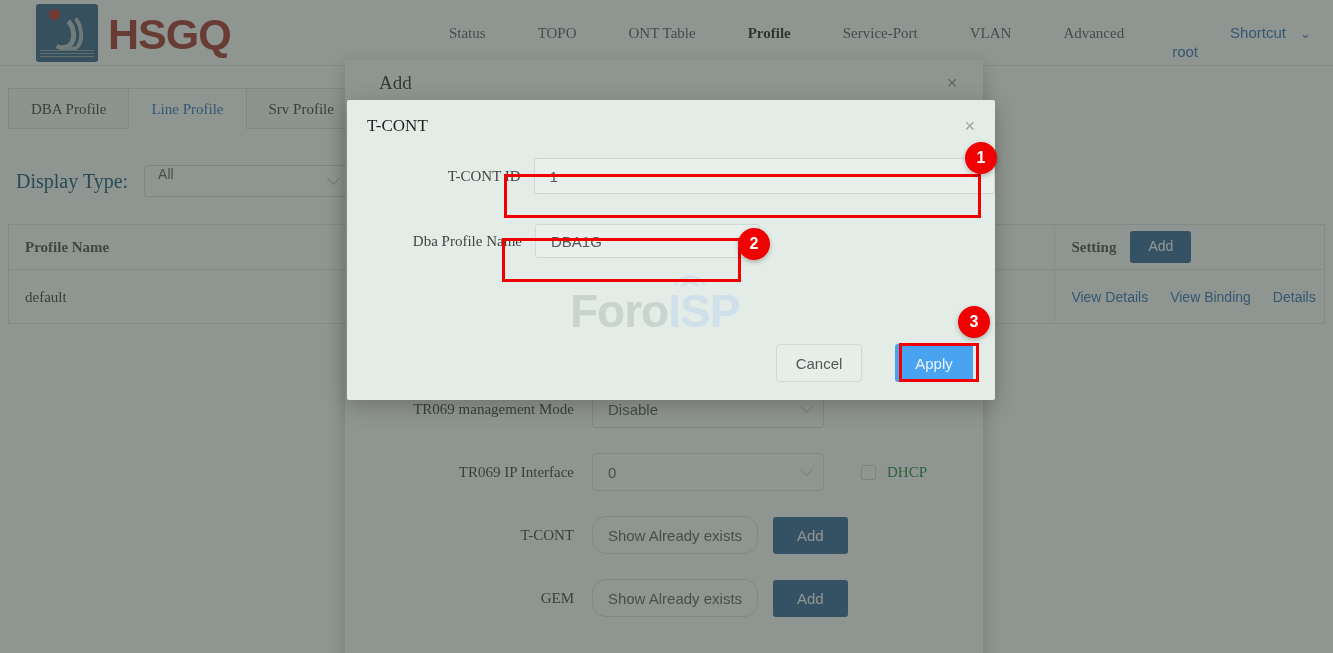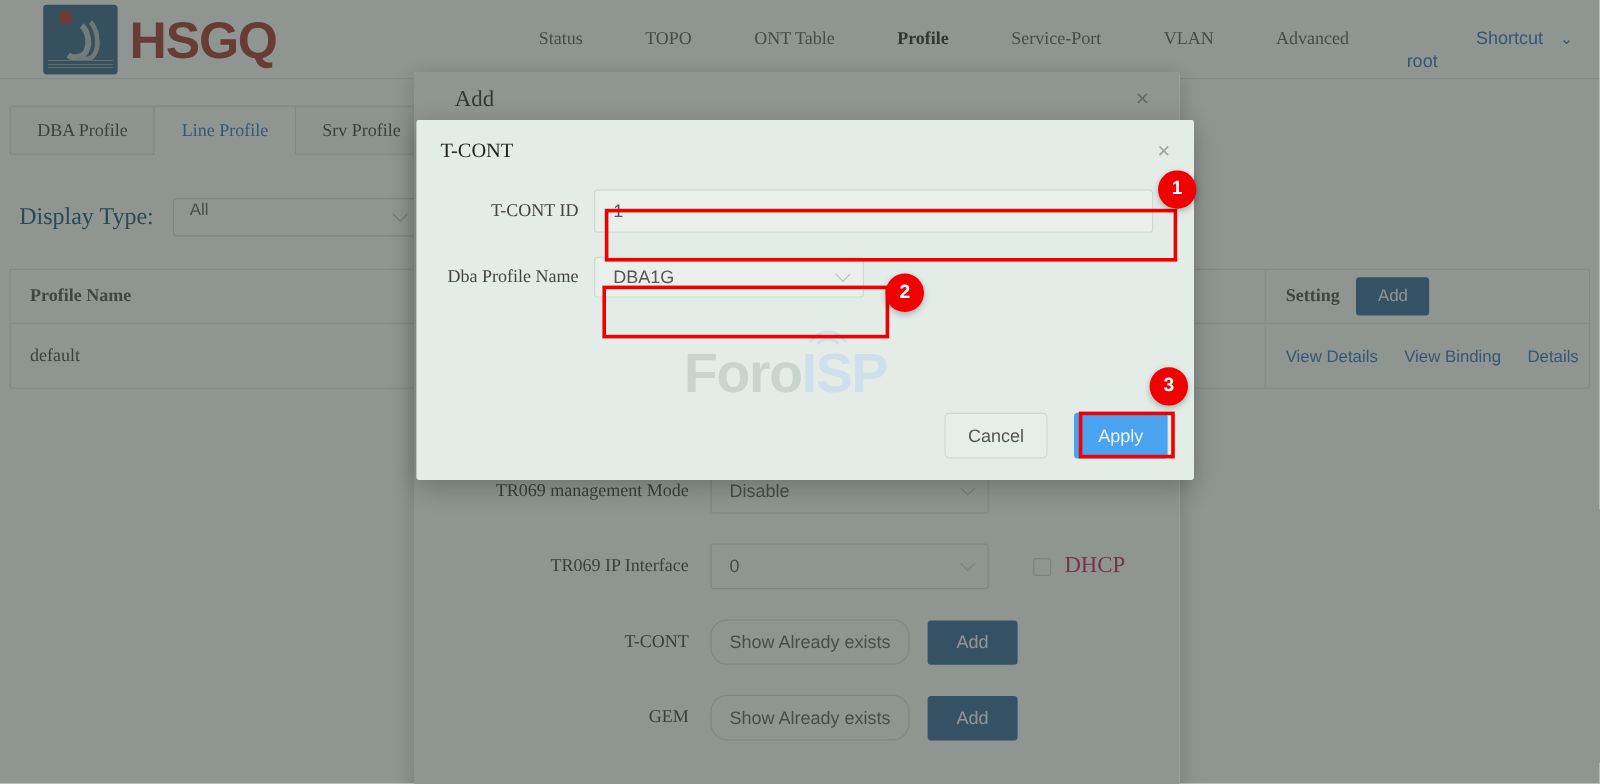--- a/index.html
+++ b/index.html
@@ -328,22 +328,22 @@
   .chk {
     width: 15px; height: 15px;
     border: 1px solid #d2d2d2;
     border-radius: 2px;
     background: #fff;
     margin-left: 37px;
     cursor: pointer;
   }
   .chk-label {
     margin-left: 11px;
-    font-size: 19px;
-    color: #be185d;
+    font-size: 15px;
+    color: #15803d;
   }
   .ghost-input {
     width: 166px; height: 38px;
     border: 1px solid #dcdcdc;
     border-radius: 14px;
     background: #fff;
     display: flex;
     align-items: center;
     justify-content: center;
     font-family: "Liberation Sans", sans-serif;
@@ -381,21 +381,21 @@
   }
   .tcont-close {
     position: absolute;
     right: 20px; top: 16px;
     font-family: "Liberation Sans", sans-serif;
     font-size: 18px;
     color: #9aa39d;
     cursor: pointer;
   }
   .tcont-body { position: absolute; left: 0; top: 58px; width: 100%; }
-  .trow2 { display: flex; align-items: center; margin-bottom: 20px; }
+  .trow2 { display: flex; align-items: center; margin-bottom: 30px; padding-left: 40px; }
   .trow2 .tlabel {
     width: 148px;
     text-align: right;
     padding-right: 13px;
     font-size: 15px;
     color: #444;
   }
   .tinput {
     width: 466px; height: 36px;
     border: 1px solid #cfd9d3;
@@ -429,21 +429,21 @@
     width: 9px; height: 9px;
     border-right: 1.5px solid #b9c6be;
     border-bottom: 1.5px solid #b9c6be;
     transform: rotate(45deg) translate(-2px,-2px);
   }
   .tfooter {
     position: absolute;
     right: 22px; bottom: 18px;
     display: flex;
     align-items: flex-start;
-    gap: 22px;
+    gap: 33px;
   }
   .btn-cancel {
     width: 86px; height: 38px;
     border: 1px solid #cfd9d3;
     border-radius: 4px;
     background: #e6eee9;
     font-family: "Liberation Sans", sans-serif;
     font-size: 15px;
     color: #555;
     cursor: pointer;

